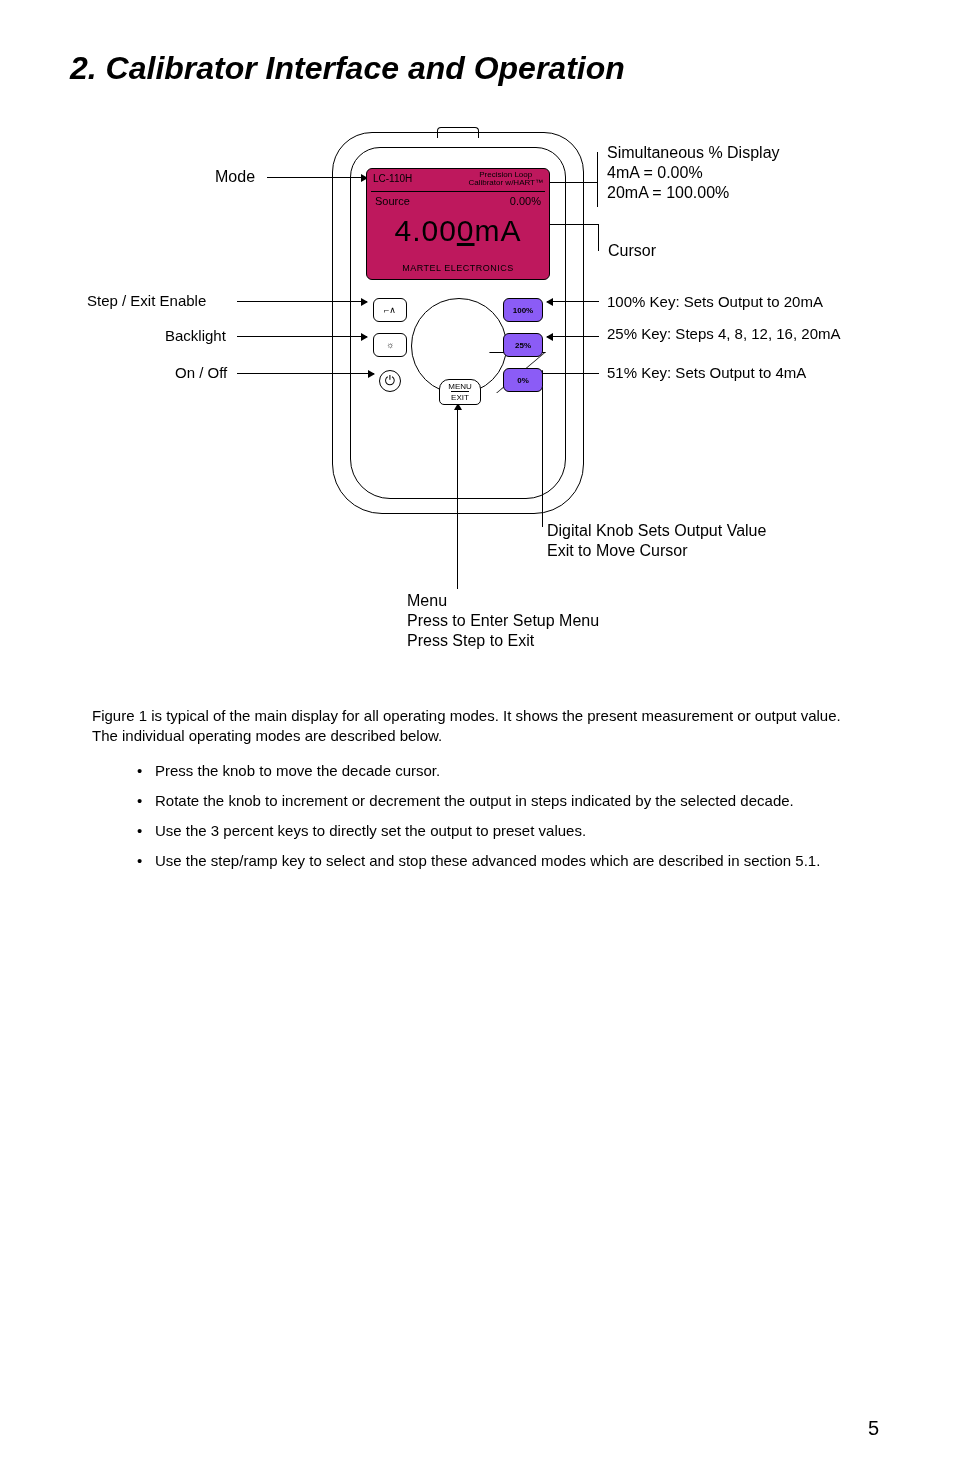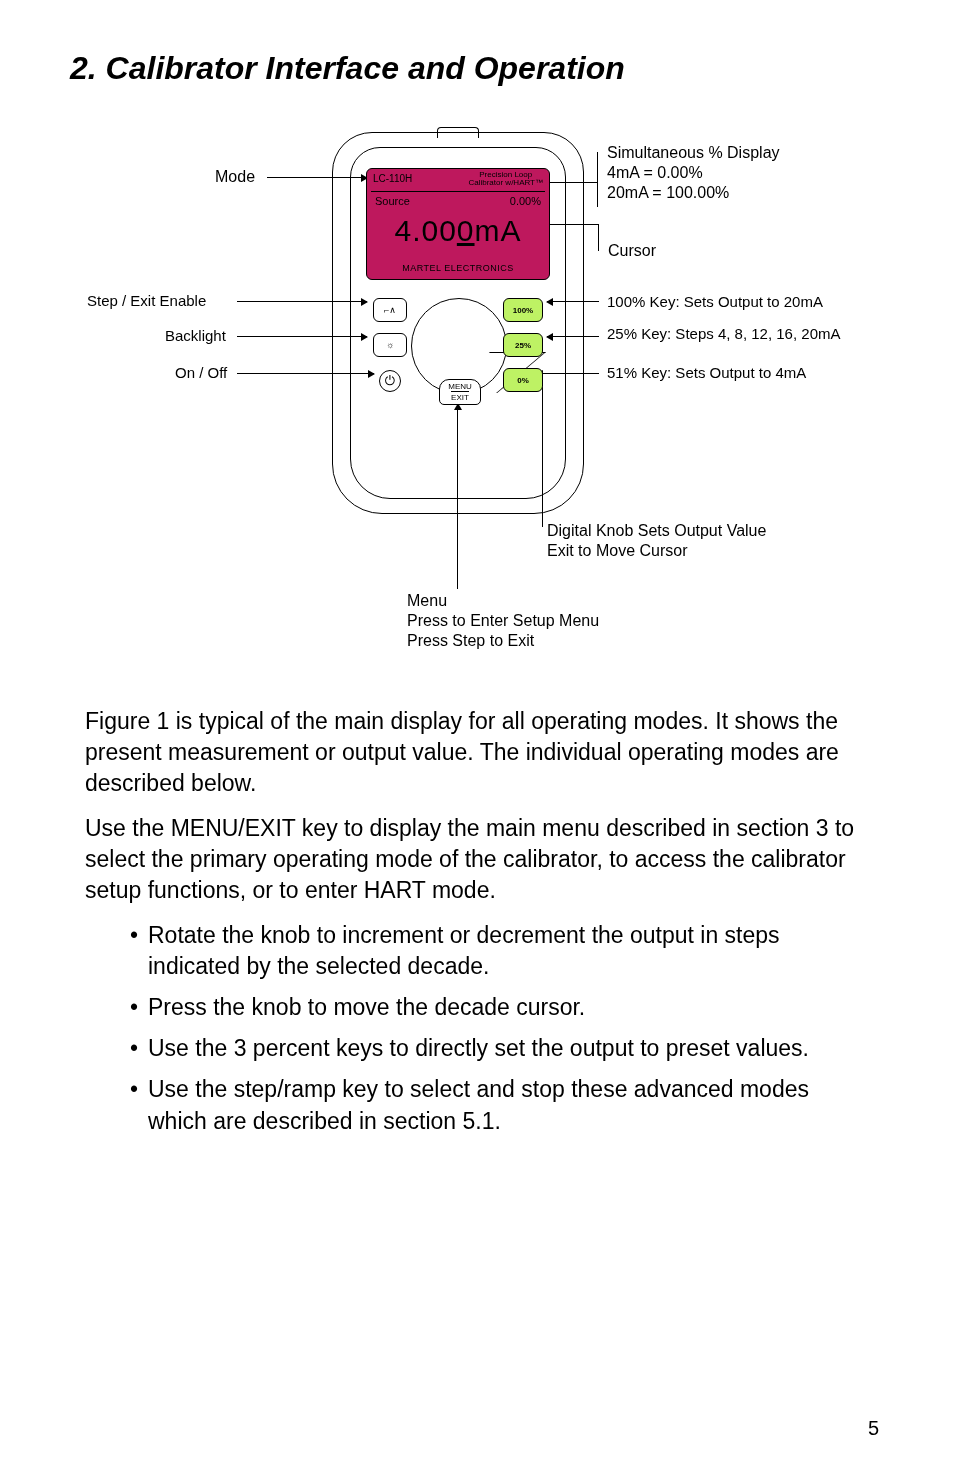--- a/index.html
+++ b/index.html
@@ -77,21 +77,21 @@
     font-size:8px; text-align:center; line-height:9px; padding-top:2px;
     background:#fff;
   }
   .menu-key .line2 { border-top:1px solid #000; display:inline-block; padding-top:1px;}
   .sidekey {
     position:absolute; width:32px; height:22px; border:1.2px solid #000; border-radius:6px;
     font-size:9px; display:flex; align-items:center; justify-content:center; background:#fff;
   }
   .sidetxt {
     position:absolute; width:38px; height:22px; border:1.2px solid #000; border-radius:6px;
-    font-size:8px; font-weight:bold; display:flex; align-items:center; justify-content:center; background:#bef264;
+    font-size:8px; font-weight:bold; display:flex; align-items:center; justify-content:center; background:#8b5cf6;
   }
   .k-step { left:22px; top:150px; }
   .k-back { left:22px; top:185px; }
   .k-pwr  { left:28px; top:222px; width:20px; height:20px; border-radius:50%; font-size:13px;}
   .k-100  { right:22px; top:150px; }
   .k-25   { right:22px; top:185px; }
   .k-0    { right:22px; top:220px; width:38px;}
 
   .label {
     position:absolute; font-size:16px; color:#000; white-space:nowrap;
@@ -111,21 +111,21 @@
     content:''; position:absolute; left:-1px; top:-3px;
     border-right:7px solid #000; border-top:4px solid transparent; border-bottom:4px solid transparent;
   }
   .arrow-u::after {
     content:''; position:absolute; top:-1px; left:-3px;
     border-bottom:7px solid #000; border-left:4px solid transparent; border-right:4px solid transparent;
   }
 
   .fig-caption { text-align:center; font-weight:bold; font-size:22px; margin-top:6px; }
 
-  .body-text { font-size:23px; line-height:1.35; margin: 0 15px; }
+  .body-text { font-size:15px; line-height:1.35; margin: 0 22px; }
   .body-text p { margin: 14px 0; }
   .body-text ul { list-style:none; padding-left: 45px; margin:8px 0; }
   .body-text li { position:relative; margin:10px 0; padding-left:18px; }
   .body-text li::before { content:'•'; position:absolute; left:0; top:0; }
 
   .pagenum { position:absolute; right:75px; bottom:35px; font-size:20px; }
 </style>
 </head>
 <body>
 
@@ -206,23 +206,22 @@
         <div class="sidetxt k-100">100%</div>
         <div class="sidetxt k-25">25%</div>
         <div class="sidetxt k-0">0%</div>
       </div>
     </div>
   </div>
 
 
   <div class="body-text">
     <p>Figure 1 is typical of the main display for all operating modes.  It shows the present measurement or output value.  The individual operating modes are described below.</p>
-    <p>Use the MENU/EXIT key to display the main menu described in section 3 to select the primary operating mode of the calibrator, to access the calibrator setup functions, or to enter HART mode.</p>
     <ul>
+      <li>Press the knob to move the decade cursor.</li>
       <li>Rotate the knob to increment or decrement the output in steps indicated by the selected decade.</li>
-      <li>Press the knob to move the decade cursor.</li>
       <li>Use the 3 percent keys to directly set the output to preset values.</li>
       <li>Use the step/ramp key to select and stop these advanced modes which are described in section 5.1.</li>
     </ul>
   </div>
 </div>
 
 <div class="pagenum">5</div>
 
 </body></html>

